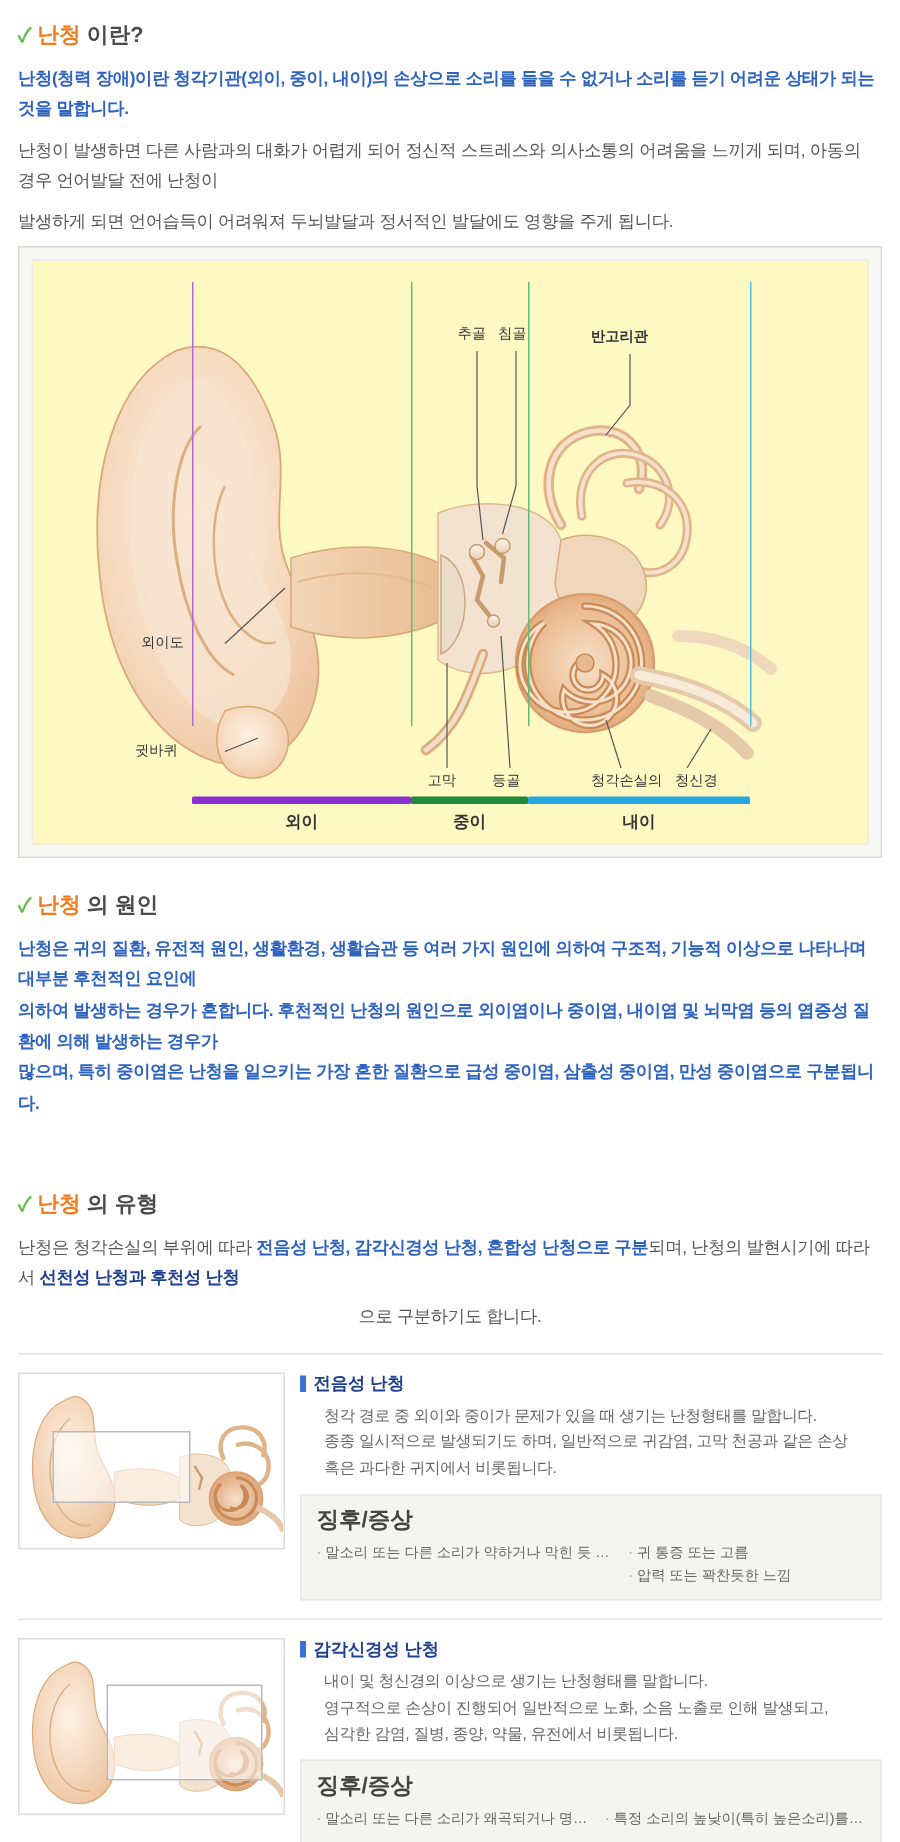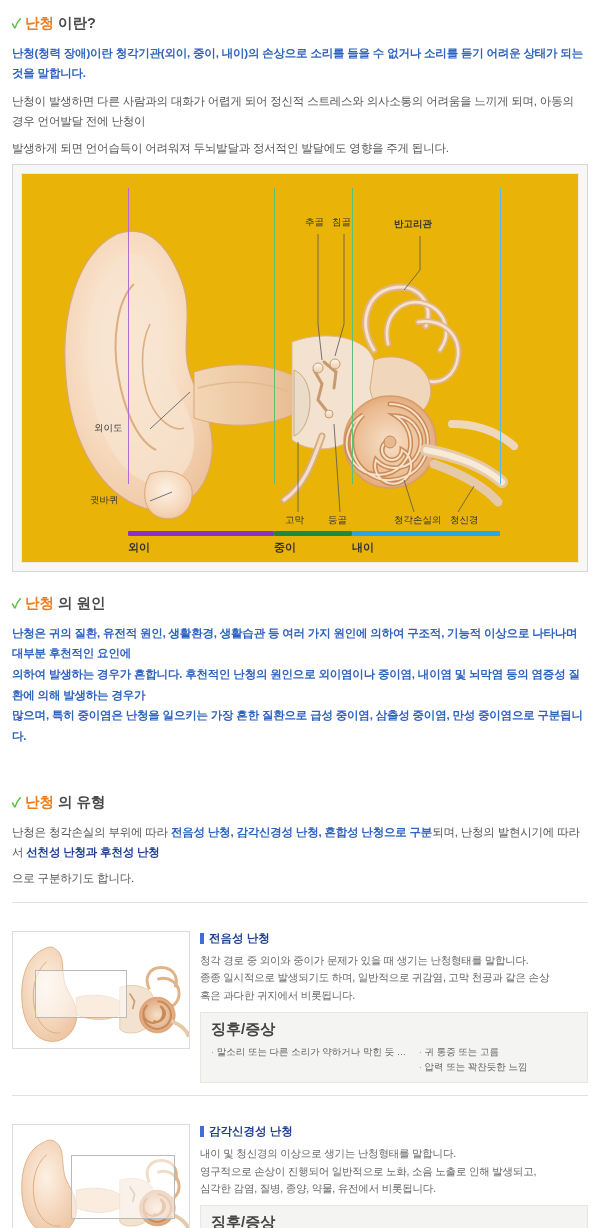--- a/index.html
+++ b/index.html
@@ -60,57 +60,57 @@
   .navy { color: #1f3f8f; font-weight: bold; }
 
   
   .figure-box {
     border: 1px solid #d8d8d8;
     background: #f7f7f5;
     padding: 8px;
     margin: 6px 0 10px 0;
   }
   .figure-inner {
-    background: #eab308;
+    background: #fef9c3;
     border: 1px solid #eceae4;
     position: relative;
     height: 390px;
     overflow: hidden;
   }
   .figure-caption {
     text-align: center;
     font-size: 12px;
     color: #333;
     padding: 10px 0 4px 0;
     letter-spacing: 1px;
   }
 
   .divline { position: absolute; width: 1px; top: 14px; bottom: 78px; }
   .barlabel {
     position: absolute;
     font-size: 11px;
     color: #333;
-    text-align: left;
+    text-align: center;
     font-weight: bold;
   }
   .colorbar { position: absolute; height: 5px; border-radius: 1px; }
 
   .anno {
     position: absolute;
     font-size: 9.5px;
     color: #333;
     white-space: nowrap;
   }
 
   
   .type-card {
     display: flex;
     gap: 10px;
     border-top: 1px solid #e2e2e2;
-    padding: 28px 0 12px 0;
+    padding: 12px 0 12px 0;
   }
   .type-card:first-of-type { border-top: 1px solid #e2e2e2; }
   .thumb {
     width: 178px;
     height: 118px;
     flex: 0 0 178px;
     border: 1px solid #dcdcdc;
     background: #ffffff;
     position: relative;
     overflow: hidden;
@@ -123,21 +123,21 @@
   }
   .bluebar {
     display: inline-block;
     width: 4px; height: 11px;
     background: #3b6fd4;
   }
   .type-desc {
     font-size: 10.5px;
     line-height: 1.65;
     color: #666;
-    margin: 0 0 8px 0;
+    margin: 0 0 8px 16px;
     letter-spacing: -0.2px;
   }
   .sym-box {
     background: #f4f4f2;
     border: 1px solid #e6e6e2;
     padding: 7px 10px 8px 10px;
   }
   .sym-title {
     font-size: 15px; font-weight: bold; color: #444;
     margin-bottom: 5px;
@@ -299,21 +299,21 @@
 
   <div class="section-head" style="margin-top:46px;">
     <span class="check">✓</span>
     <span class="head-accent">난청</span>
       <span class="head-rest">의 유형</span>
   </div>
 
   <p class="body">
     <span>난청은 청각손실의 부위에 따라 </span><span class="blue">전음성 난청, 감각신경성 난청, 혼합성 난청으로 구분</span><span>되며, 난청의 발현시기에 따라서 </span><span class="navy">선천성 난청과 후천성 난청</span>
   </p>
-  <p class="body" style="margin-bottom:14px;">으로 구분하기도 합니다.</p>
+  <p class="body" style="margin-bottom:14px;text-align:center;">으로 구분하기도 합니다.</p>
 
   <div class="type-card">
     <div class="thumb">
       <svg class="ear-art" viewBox="0 0 178 118">
         <defs>
           <radialGradient id="s1" cx="45%" cy="40%" r="70%">
             <stop offset="0%" stop-color="#fdf1e4"></stop>
               <stop offset="100%" stop-color="#edc29d"></stop>
           </radialGradient>
           <radialGradient id="c1" cx="50%" cy="50%" r="60%">

